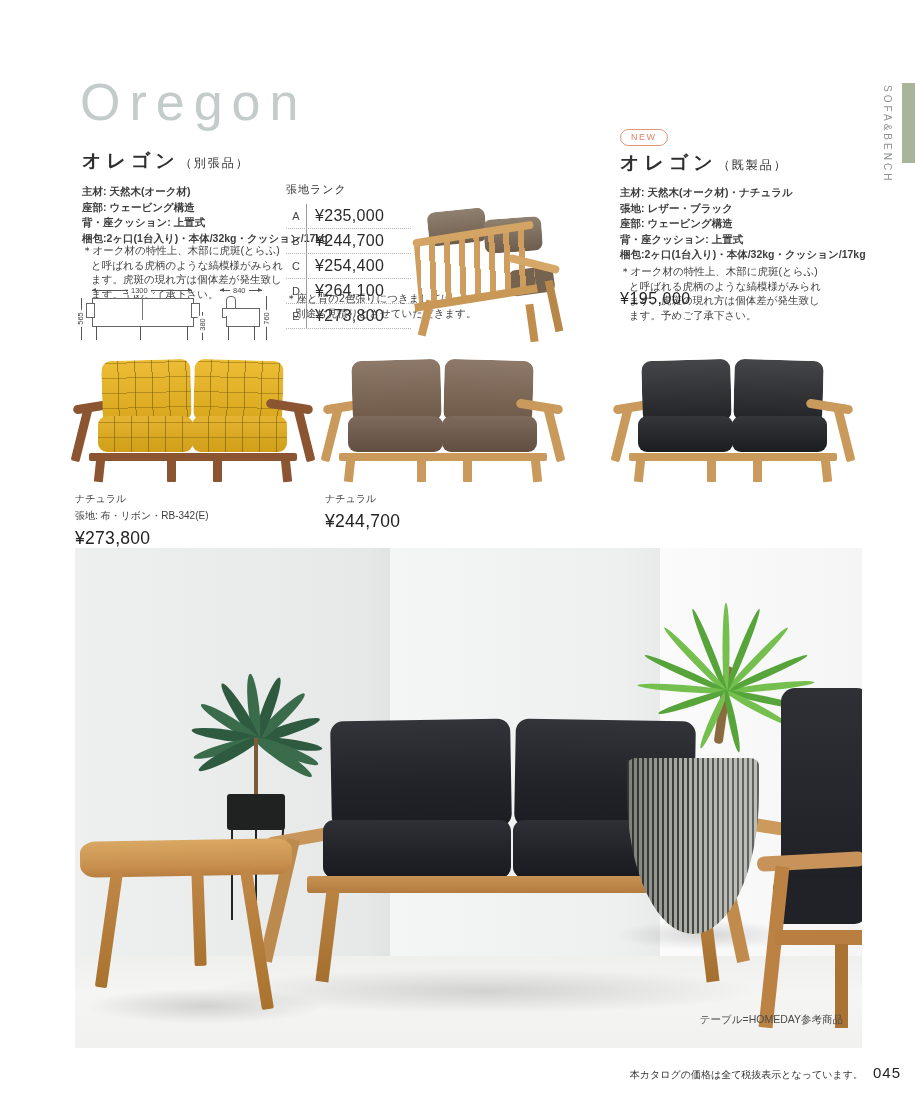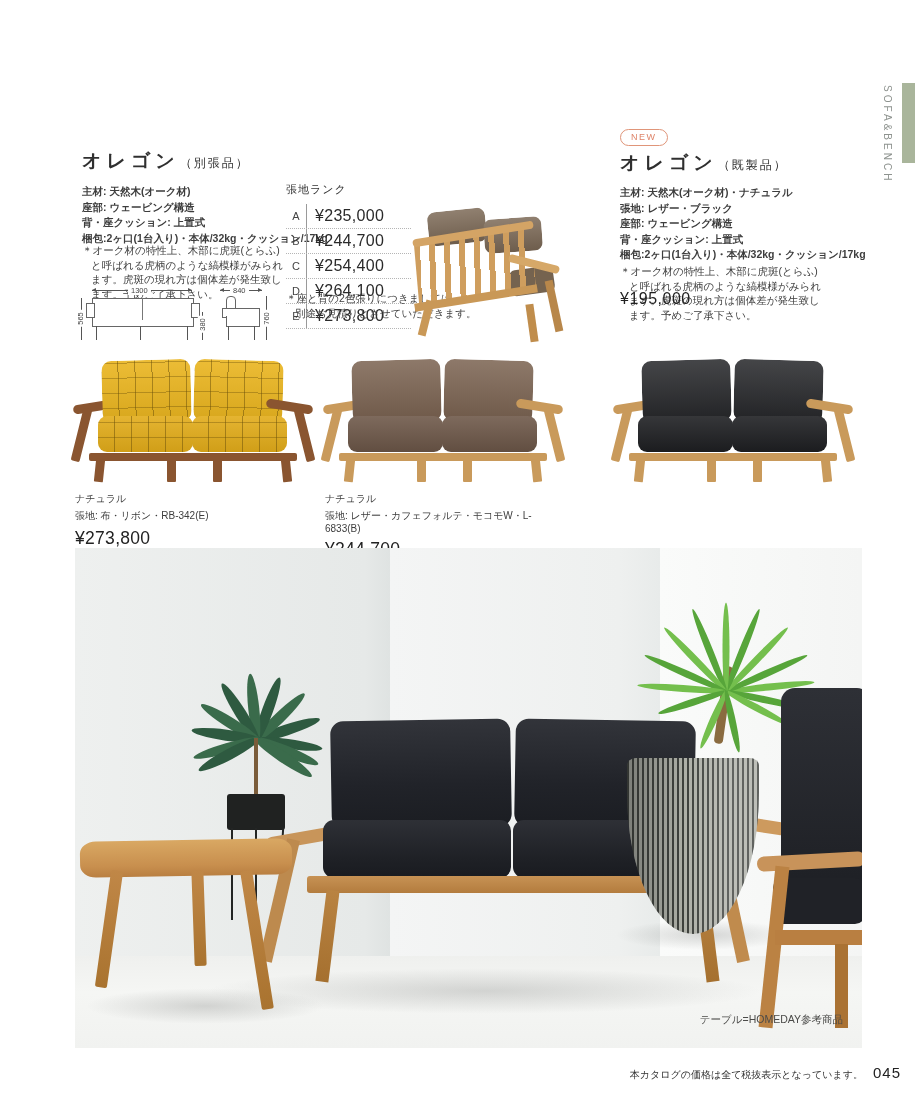--- a/index.html
+++ b/index.html
@@ -191,20 +191,21 @@
   .page-num{position:absolute;right:14px;top:1064px;font-size:15px;letter-spacing:1px;color:#222;}
 </style>
 </head>
 <body>
 
 <div class="page">
 
   <div class="side-tab"></div>
   <div class="side-label">SOFA&amp;BENCH</div>
 
+  <div class="series-title">Oregon</div>
 
   <div class="prod-head head-left">
     <span>オレゴン</span><span class="suffix">（別張品）</span>
   </div>
 
   <div class="spec-block" style="left:82px;top:184px;">
     <div>主材: 天然木(オーク材)</div>
     <div>座部: ウェービング構造</div>
     <div>背・座クッション: 上置式</div>
     <div>梱包:2ヶ口(1台入り)・本体/32kg・クッション/17kg</div>
@@ -341,21 +342,20 @@
       <div class="seat seat-r"></div>
       <div class="rail"></div>
       <div class="leg leg1"></div>
       <div class="leg leg2"></div>
       <div class="leg leg3"></div>
       <div class="leg leg4"></div>
       <div class="arm-top atr"></div>
       <div class="arm-post apr"></div>
     </div>
     <div class="cap-name">ナチュラル</div>
-    <div class="cap-fab">張地: レザー・カフェフォルテ・モコモW・L-6833(B)</div>
     <div class="cap-price">¥244,700</div>
   </div>
 
   <div class="card" style="left:615px;top:358px;">
     <div class="sofa" style="--fab:#26272a;--fab2:#1f2023;--wood:#c99a5b;">
       <div class="arm-top atl"></div>
       <div class="arm-post apl"></div>
       <div class="back back-l"></div>
       <div class="back back-r"></div>
       <div class="seat seat-l"></div>

